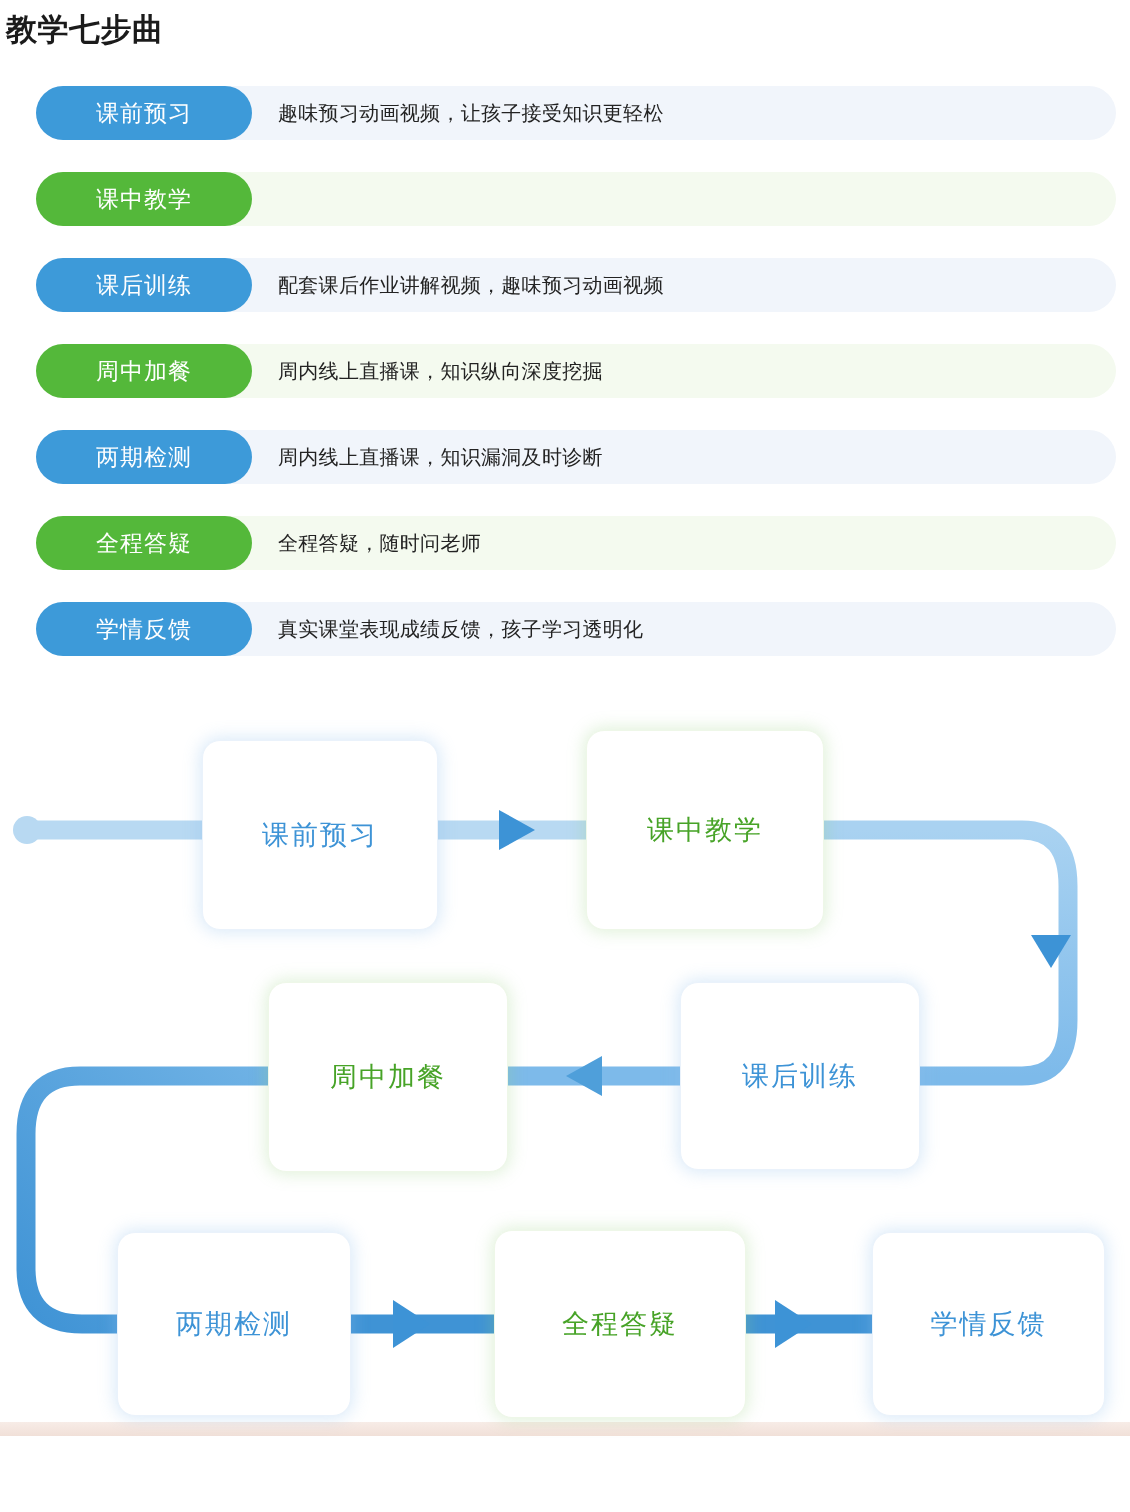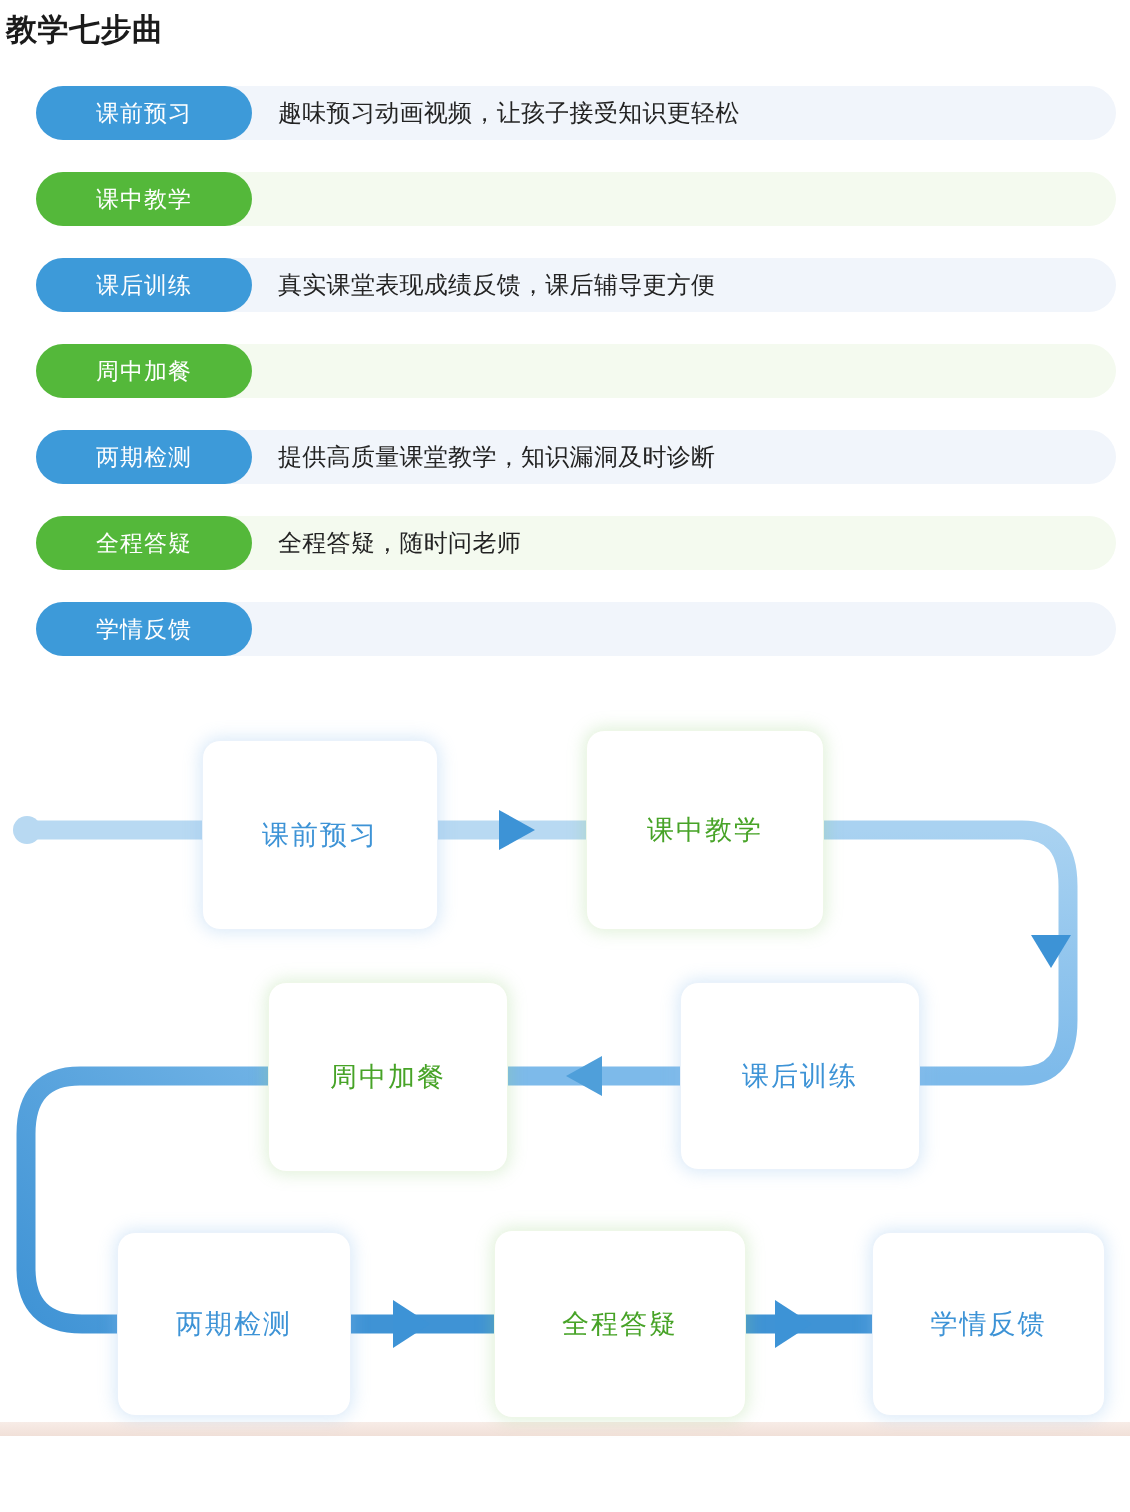--- a/index.html
+++ b/index.html
@@ -59,21 +59,21 @@
     font-weight: 400;
     color: #ffffff;
     flex: 0 0 auto;
     letter-spacing: 1px;
   }
   .step-badge.badge-blue  { background: #3d9ad9; }
   .step-badge.badge-green { background: #54b83a; }
 
   .step-desc {
     margin-left: 26px;
-    font-size: 24px;
+    font-size: 20px;
     color: #232323;
     letter-spacing: 0.3px;
     white-space: nowrap;
   }
 
   
   .flow {
     position: absolute;
     left: 0;
     top: 672px;
@@ -131,39 +131,41 @@
       <div class="step-badge badge-blue">课前预习</div>
       <div class="step-desc">趣味预习动画视频，让孩子接受知识更轻松</div>
     </div>
 
     <div class="step-row tint-green">
       <div class="step-badge badge-green">课中教学</div>
     </div>
 
     <div class="step-row tint-blue">
       <div class="step-badge badge-blue">课后训练</div>
-      <div class="step-desc">真实课堂表现成绩反馈，课后辅导更方便</div>
+      <div class="step-desc">配套课后作业讲解视频，趣味预习动画视频</div>
     </div>
 
     <div class="step-row tint-green">
       <div class="step-badge badge-green">周中加餐</div>
+      <div class="step-desc">周内线上直播课，知识纵向深度挖掘</div>
     </div>
 
     <div class="step-row tint-blue">
       <div class="step-badge badge-blue">两期检测</div>
-      <div class="step-desc">提供高质量课堂教学，知识漏洞及时诊断</div>
+      <div class="step-desc">周内线上直播课，知识漏洞及时诊断</div>
     </div>
 
     <div class="step-row tint-green">
       <div class="step-badge badge-green">全程答疑</div>
       <div class="step-desc">全程答疑，随时问老师</div>
     </div>
 
     <div class="step-row tint-blue">
       <div class="step-badge badge-blue">学情反馈</div>
+      <div class="step-desc">真实课堂表现成绩反馈，孩子学习透明化</div>
     </div>
 
   </div>
 
   <div class="flow">
 
     <svg viewBox="0 0 1130 780" xmlns="http://www.w3.org/2000/svg">
       <defs>
         <linearGradient id="gradTop" x1="0" y1="0" x2="1" y2="0">
           <stop offset="0%" stop-color="#bcdcf5"></stop>

